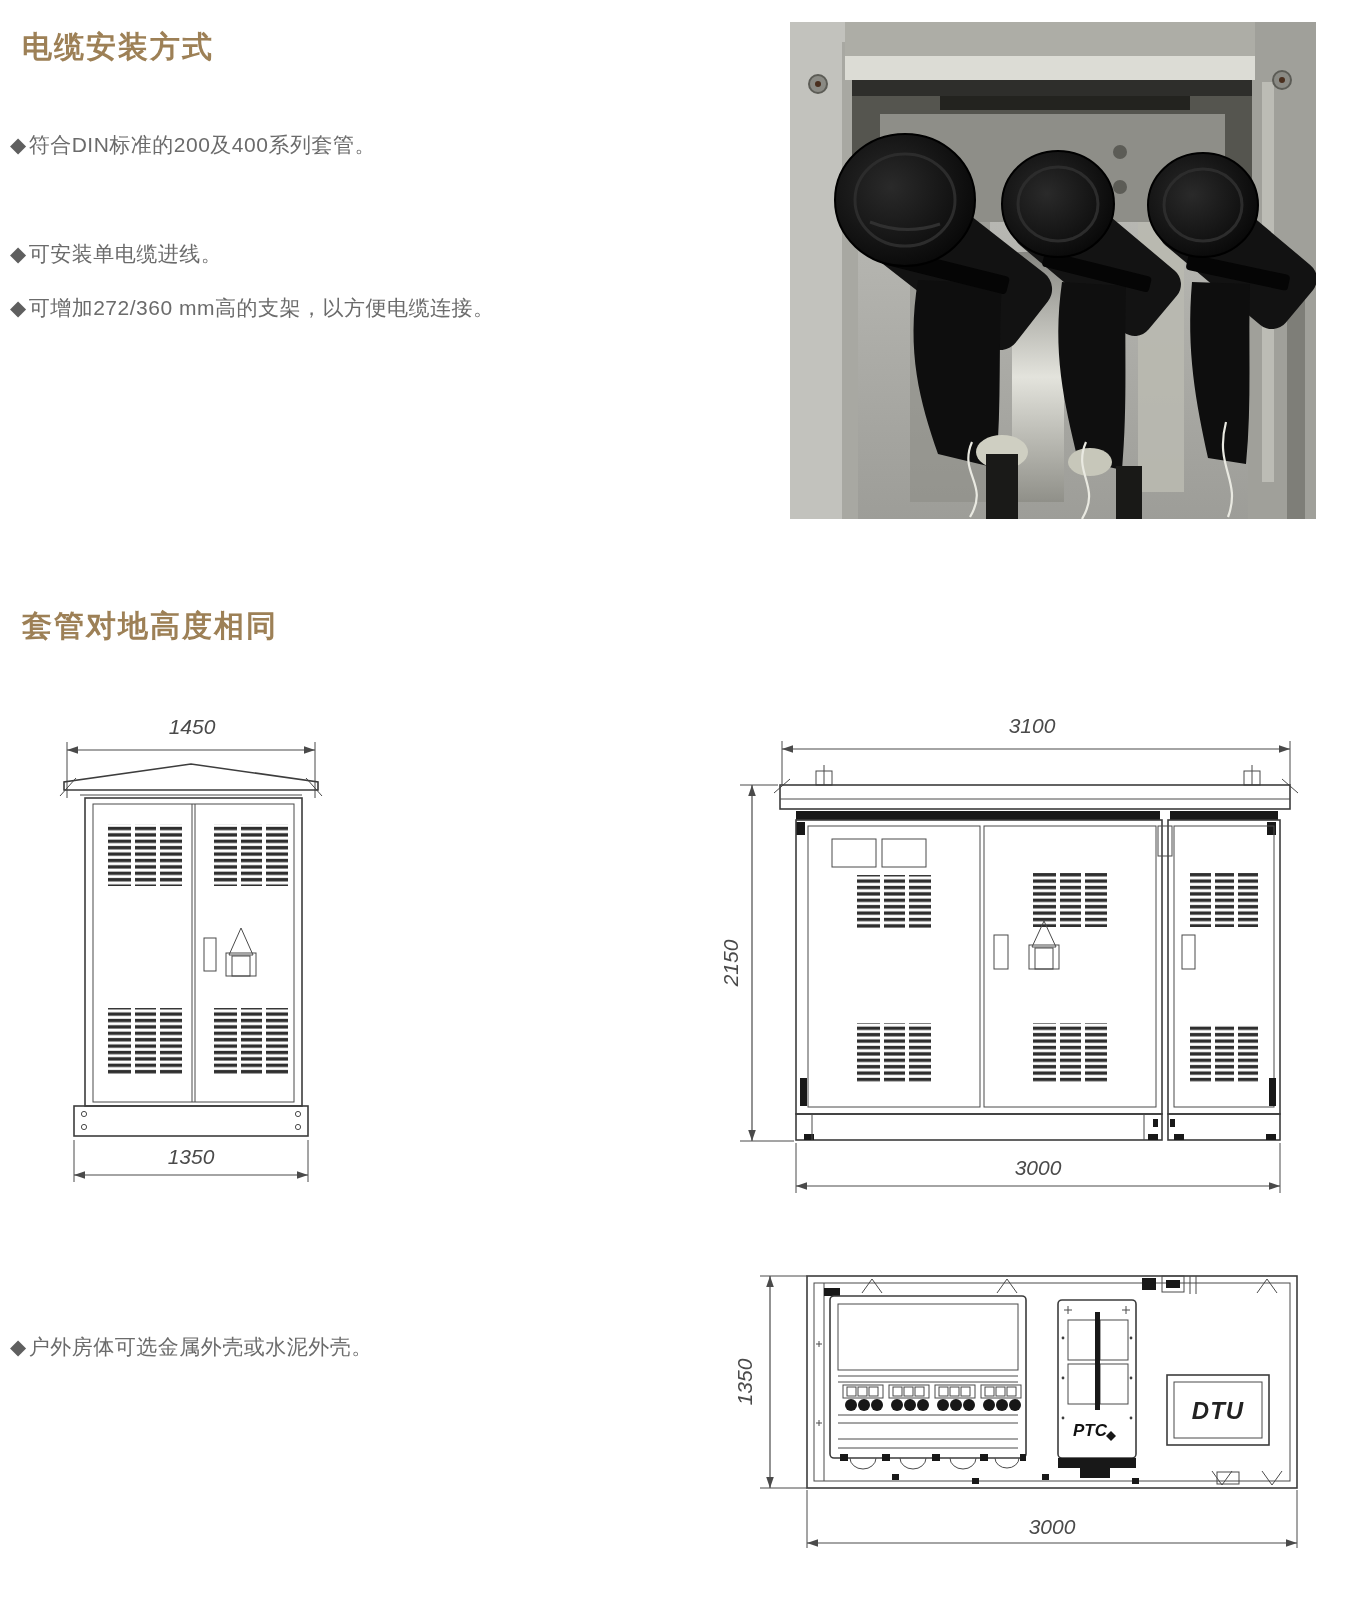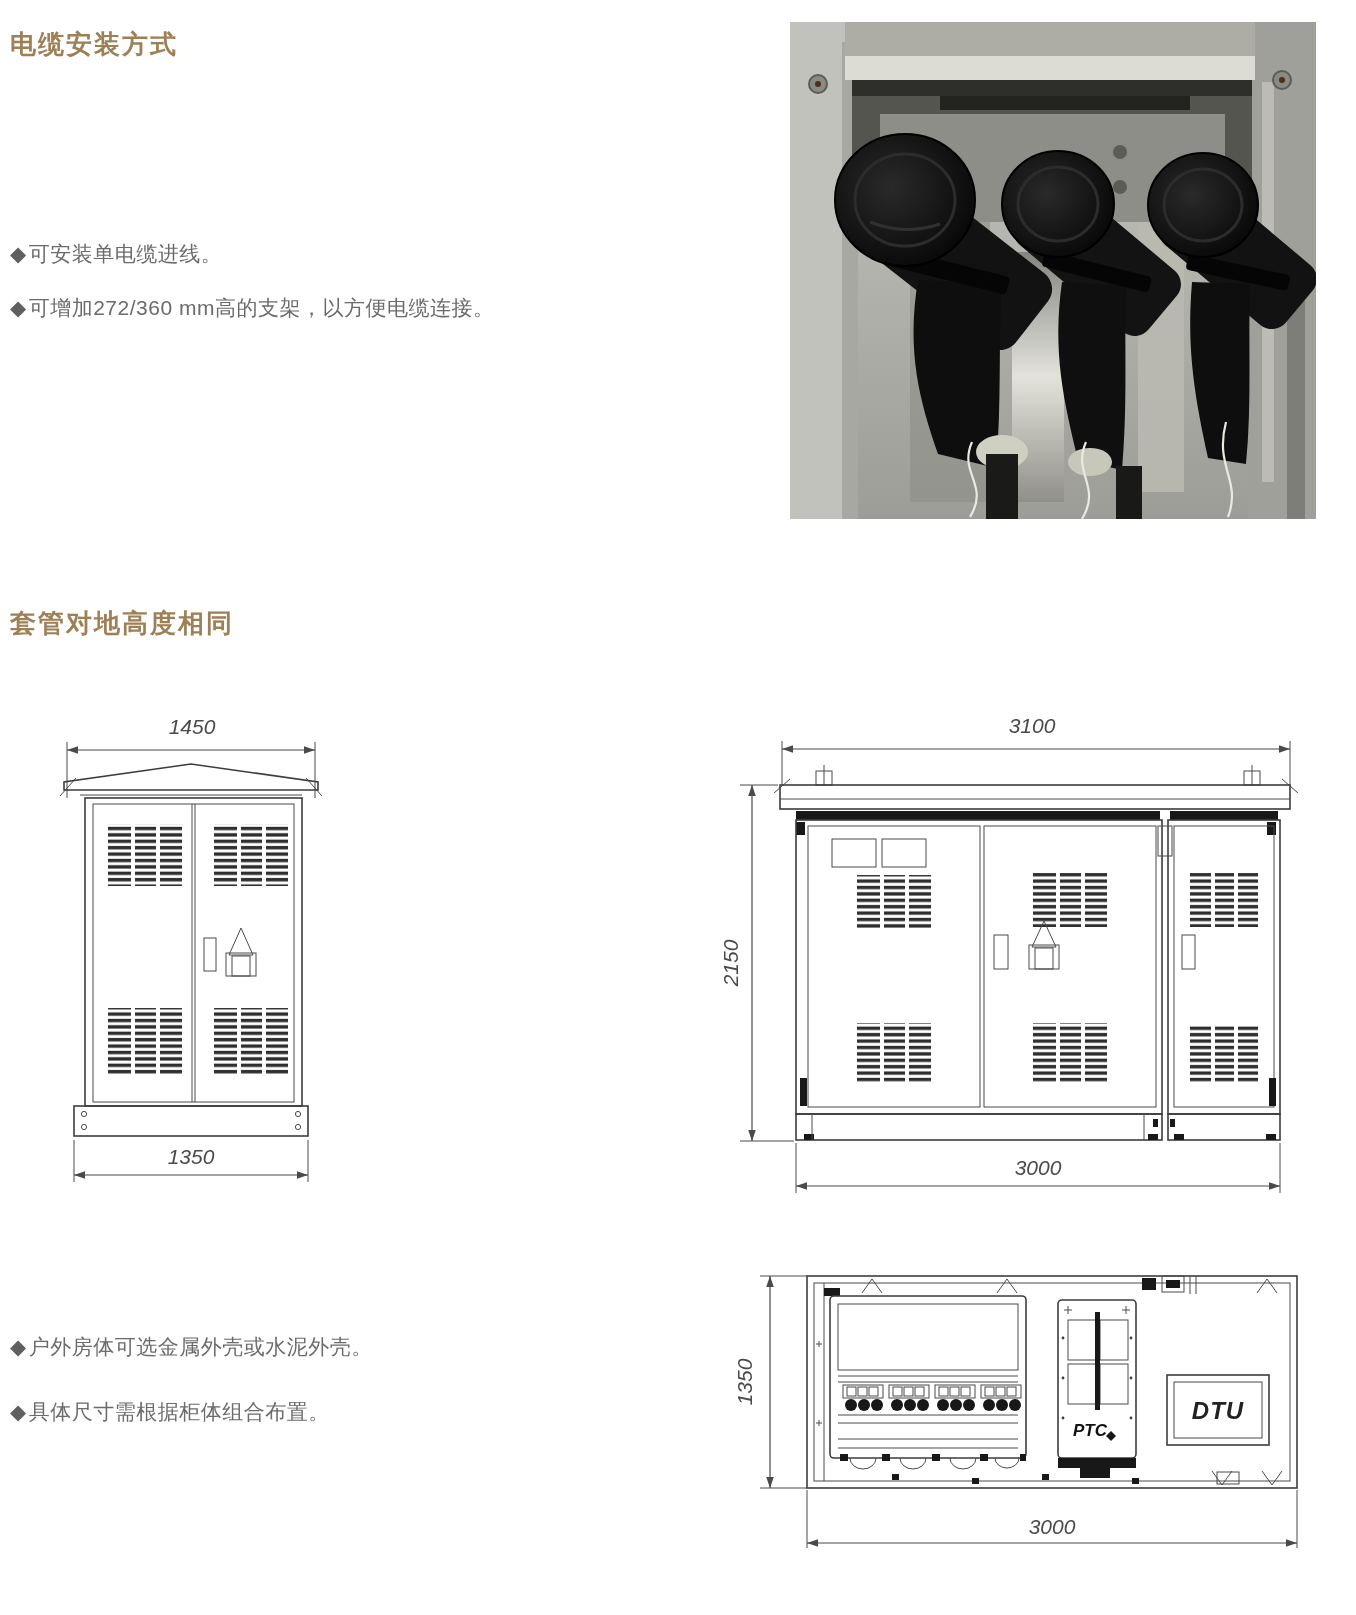--- a/index.html
+++ b/index.html
@@ -1,22 +1,22 @@
 <!DOCTYPE html>
 <html><head>
 <meta charset="utf-8">
 <style>
   html,body{margin:0;padding:0;background:#ffffff;}
   #page{
     position:relative;width:1356px;height:1615px;background:#ffffff;
     font-family:"Liberation Sans",sans-serif;overflow:hidden;
   }
   .sec-title{
-    position:absolute;left:10px;
-    font-size:26px;font-weight:bold;color:#9d8056;letter-spacing:2px;
+    position:absolute;left:22px;
+    font-size:30px;font-weight:bold;color:#9d8056;letter-spacing:2px;
   }
   .bullet{
     position:absolute;left:10px;width:700px;
     font-size:21px;color:#6b6b6b;letter-spacing:0.5px;white-space:nowrap;
   }
   .bullet .mk{margin-right:2px;color:#5f5f5f;}
   .abs{position:absolute;font-style:italic;}
   svg text{font-family:"Liberation Sans",sans-serif;}
   .dimtxt{font-size:21px;fill:#4a4a4a;}
   .ln{stroke:#3d3d3d;fill:none;stroke-width:1.6;}
@@ -27,20 +27,23 @@
   .ptc-label{font-size:17px;font-weight:bold;fill:#111;}
   .dtu-label{font-size:24px;font-weight:bold;fill:#222;letter-spacing:1px;}
 </style>
 </head>
 <body>
 
 <div id="page">
 
   <div class="sec-title" style="top:27px;">电缆安装方式</div>
 
+  <div class="bullet" style="top:131px;">
+    <span class="mk">◆</span><span>符合DIN标准的200及400系列套管。</span>
+  </div>
   <div class="bullet" style="top:240px;">
     <span class="mk">◆</span><span>可安装单电缆进线。</span>
   </div>
   <div class="bullet" style="top:294px;">
     <span class="mk">◆</span><span>可增加272/360 mm高的支架，以方便电缆连接。</span>
   </div>
 
   <div class="abs" style="left:790px;top:22px;width:526px;height:497px;">
     <svg width="526" height="497" viewBox="0 0 526 497">
       <defs>
@@ -457,17 +460,14 @@
         <line class="dim" x1="95" y1="305" x2="585" y2="305"></line>
         <polygon class="arr" points="95,305 106,301.2 106,308.8"></polygon>
         <polygon class="arr" points="585,305 574,301.2 574,308.8"></polygon>
       </g>
     </svg>
   </div>
 
   <div class="bullet" style="top:1333px;">
     <span class="mk">◆</span><span>户外房体可选金属外壳或水泥外壳。</span>
   </div>
-  <div class="bullet" style="top:1398px;">
-    <span class="mk">◆</span><span>具体尺寸需根据柜体组合布置。</span>
-  </div>
 
 </div>
 
 </body></html>

